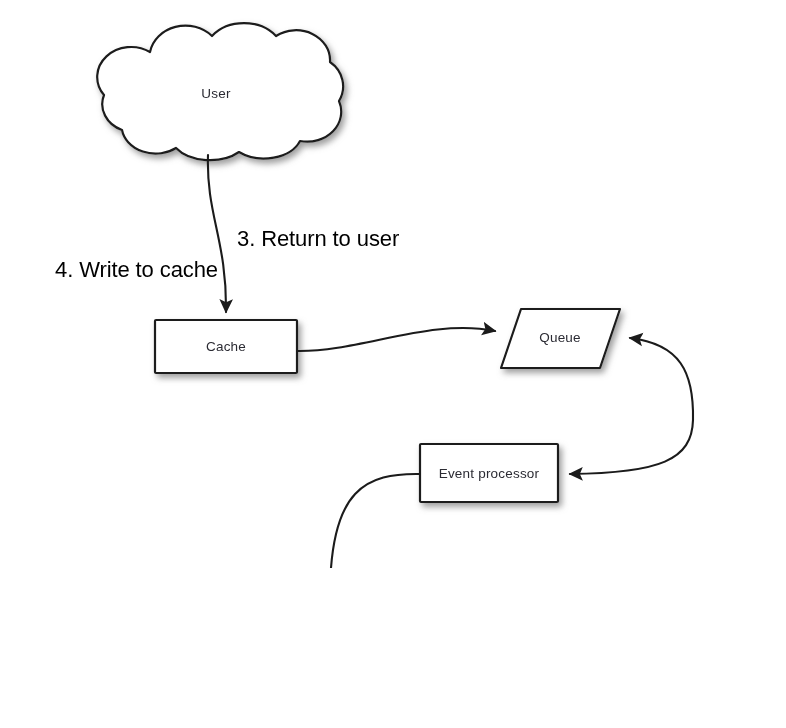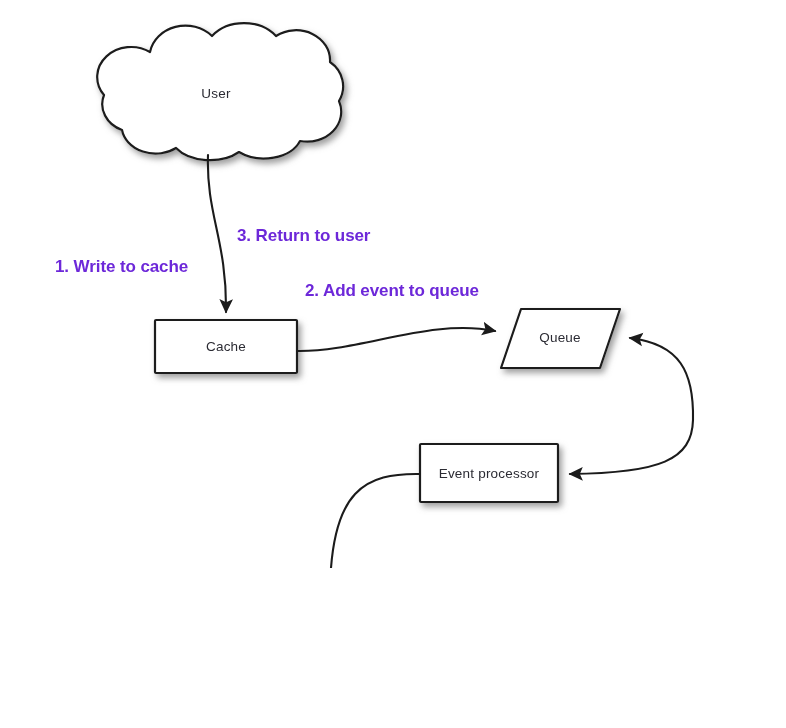--- a/index.html
+++ b/index.html
@@ -47,25 +47,24 @@
     font-family: "Liberation Sans", sans-serif;
     font-size: 13.5px;
     fill: #2b2b33;
     text-anchor: middle;
     dominant-baseline: middle;
     letter-spacing: 0.2px;
   }
   .step-label {
     position: absolute;
     font-family: "Liberation Sans", sans-serif;
-    font-size: 17px;
-    color: #6d28d9;
+    font-size: 22px;
+    color: #000000;
     white-space: nowrap;
     letter-spacing: -0.1px;
-    font-weight: bold;
   }
 </style>
 </head>
 <body>
 
 <div id="canvas">
 
   <svg id="diagram-svg" viewBox="0 0 786 728">
     <defs>
       <filter id="softshadow" x="-30%" y="-30%" width="180%" height="180%">
@@ -120,20 +119,19 @@
     <path class="connector" marker-end="url(#arrowEnd)" d="M 208 155 C 206 215, 227 240, 226 312"></path>
 
     <path class="connector" marker-end="url(#arrowEnd)" d="M 297 351 C 360 352, 430 318, 495 331"></path>
 
     <path class="connector" marker-start="url(#arrowStart)" marker-end="url(#arrowEnd)" d="M 630 338 C 680 344, 694 372, 693 420
              C 692 460, 660 473, 570 474"></path>
 
     <path class="connector" marker-end="url(#arrowEnd)" d="M 420 474 C 366 473, 331 489, 330 592"></path>
   </svg>
 
-  <div class="step-label" style="left:55px; top:257px;">1. Write to cache</div>
+  <div class="step-label" style="left:55px; top:257px;">4. Write to cache</div>
 
-  <div class="step-label" style="left:305px; top:281px;">2. Add event to queue</div>
 
   <div class="step-label" style="left:237px; top:226px;">3. Return to user</div>
 
 
 </div>
 
 </body></html>

